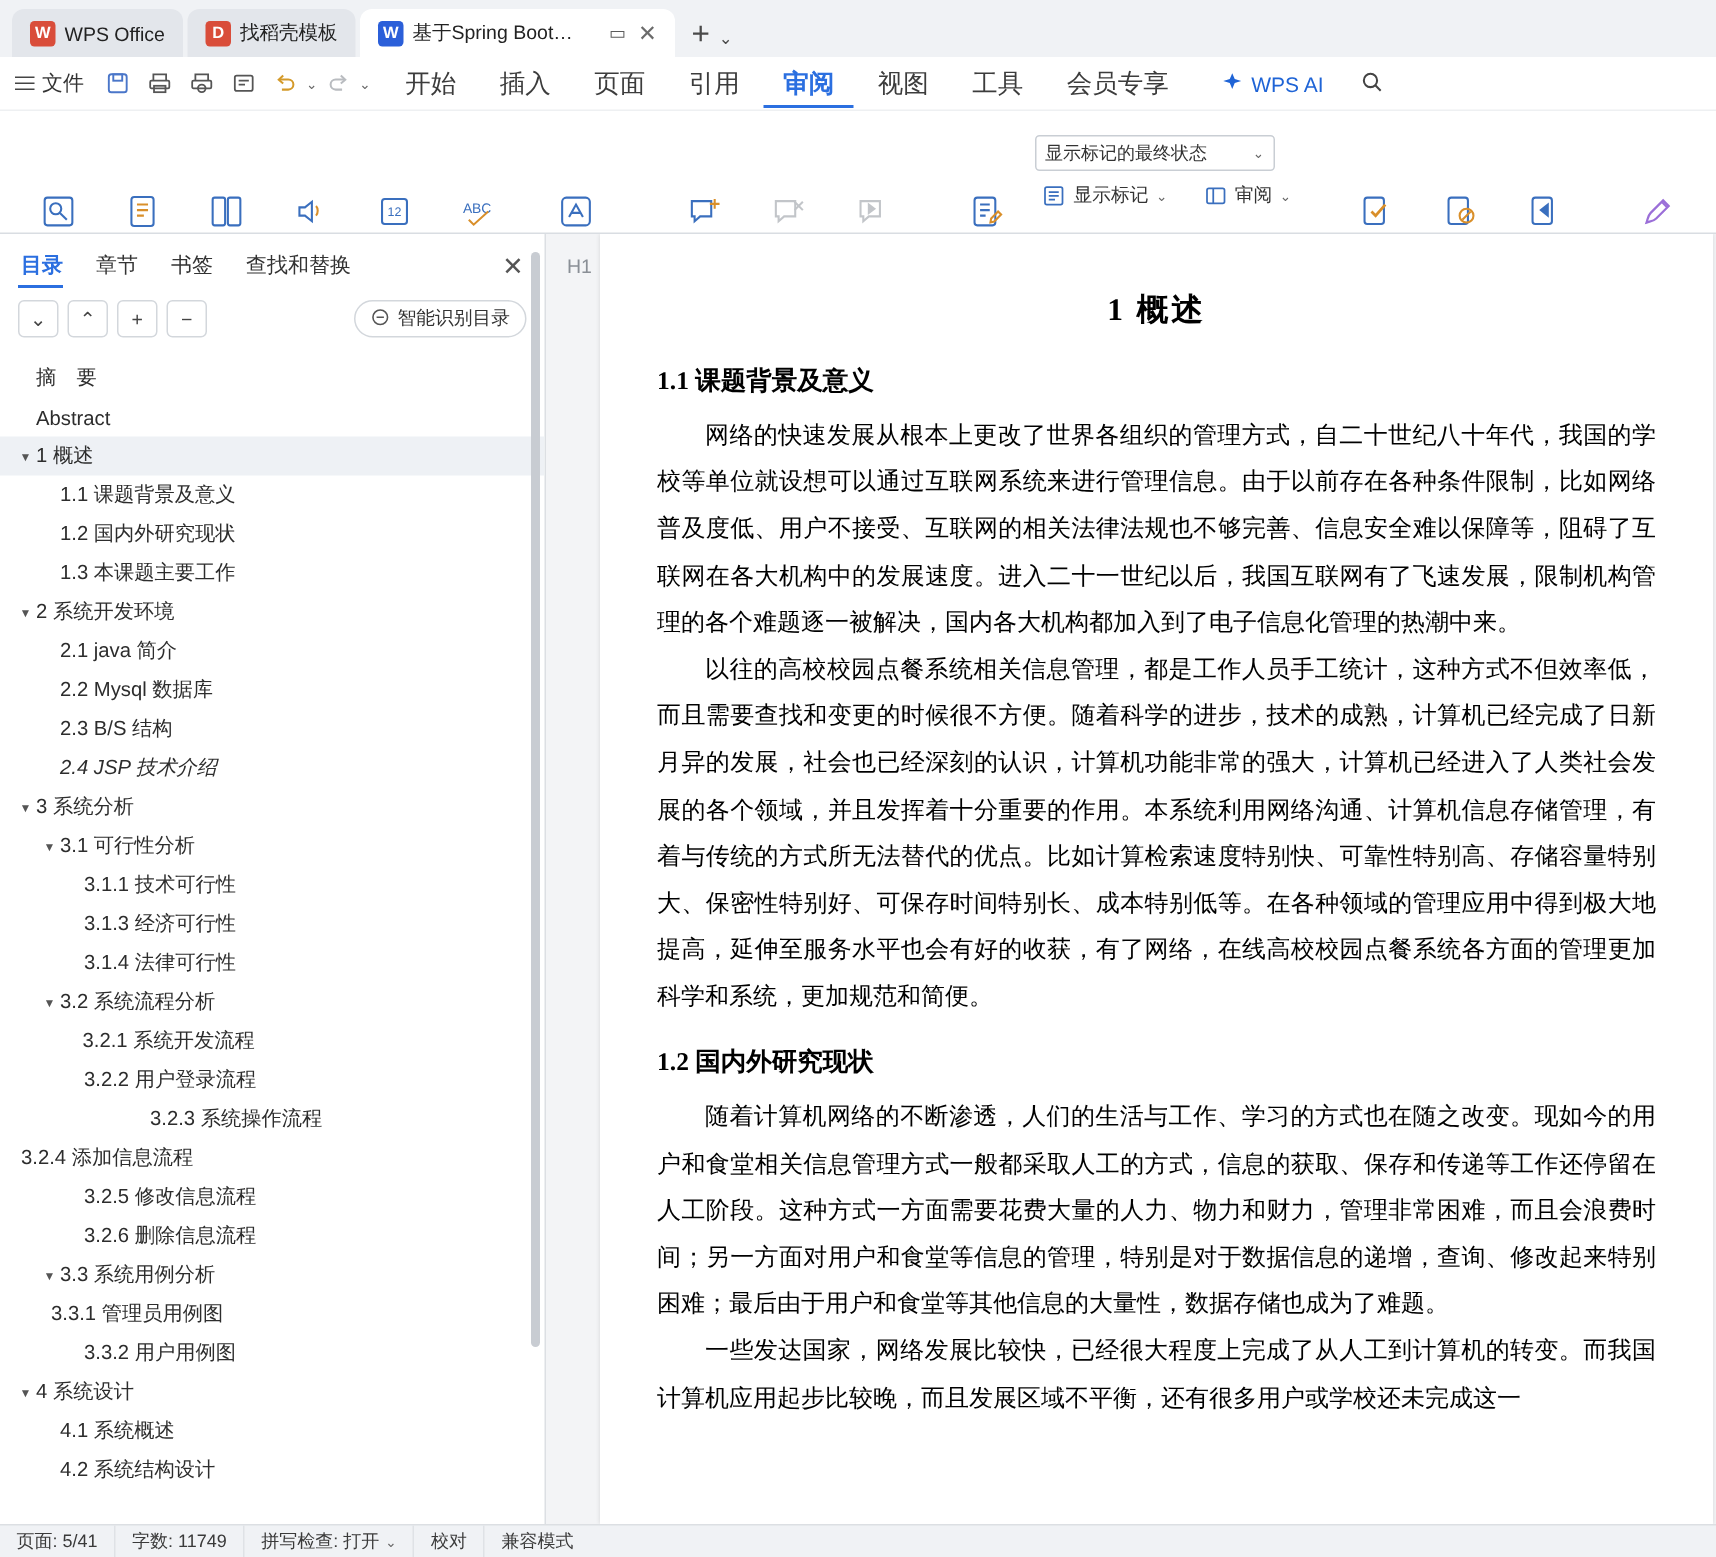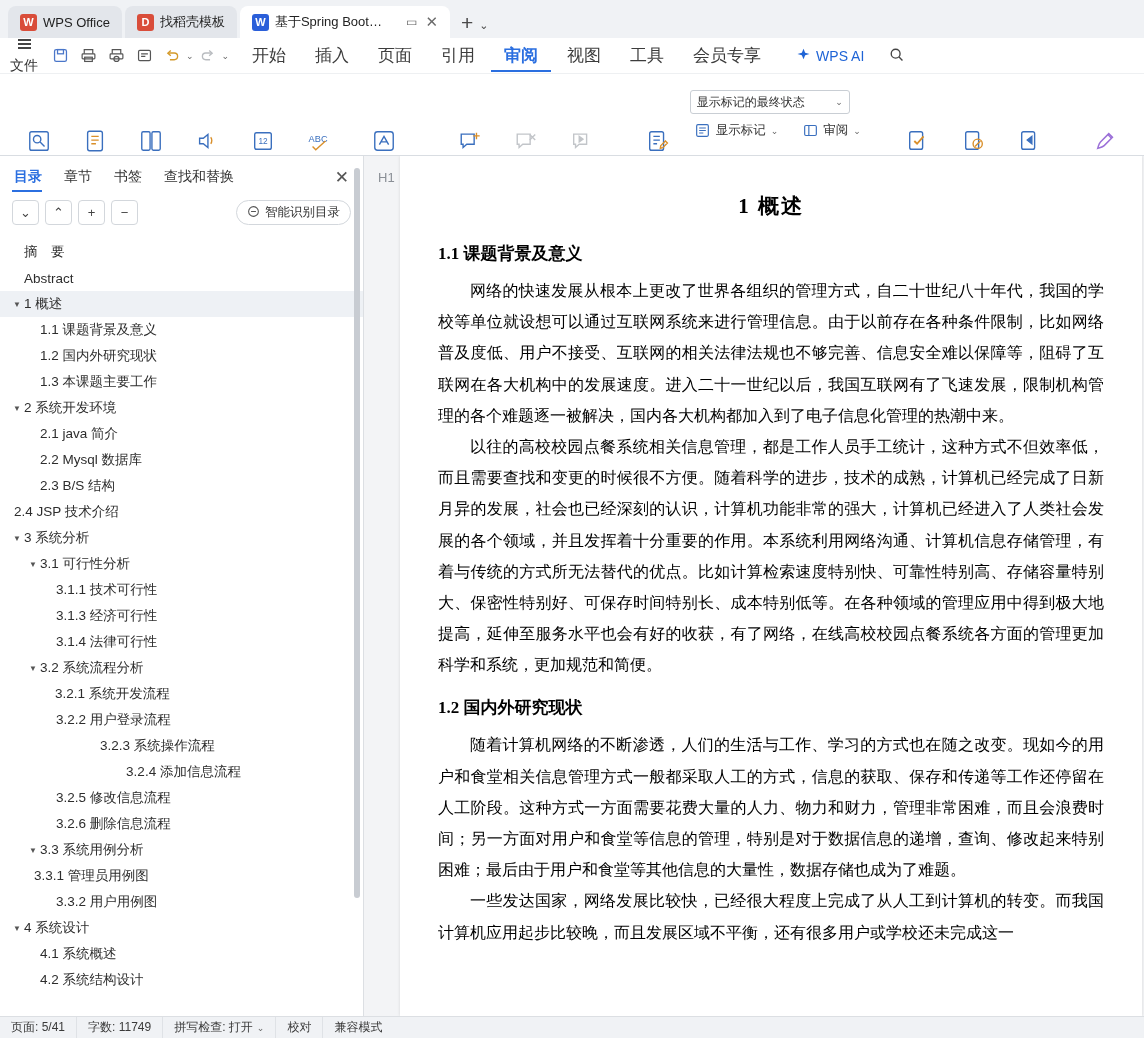--- a/index.html
+++ b/index.html
@@ -55,21 +55,21 @@
   .menurow {
     height: 36px;
     background: #fff;
     display: flex;
     align-items: center;
     padding: 0 10px;
     font-size: 14px;
     color: #333;
     border-bottom: 1px solid #eef0f2;
   }
-  .menu-file { display: flex; align-items: center; gap: 5px; margin-right: 8px; font-size: 14px; flex-direction: column; }
+  .menu-file { display: flex; align-items: center; gap: 5px; margin-right: 8px; font-size: 14px; }
   .hamburger { display: inline-block; width: 13px; }
   .hamburger i { display: block; height: 1.6px; background: #444; margin: 2.6px 0; }
   .qa { width: 28px; height: 26px; display: inline-flex; align-items: center; justify-content: center; color: #555; }
   .qa svg { display:block; }
   .ribbon-tabs { display: flex; align-items: center; gap: 3px; margin-left: 10px; }
   .rtab {
     padding: 4px 13px; font-size: 17px; color: #3c3c3c; border-radius: 4px;
   }
   .rtab.sel { color: #2b6fe0; font-weight: bold; border-bottom: 2px solid #2b6fe0; border-radius: 0; padding-bottom: 3px; }
   .wpsai { display: flex; align-items: center; gap: 5px; color: #1f64d6; font-size: 14px; margin-left: 22px; }
@@ -547,21 +547,21 @@
           <span>2.1 java 简介</span>
         </div>
         <div class="toc-item" style="padding-left: 26px;">
           <span class="tri"></span>
           <span>2.2 Mysql 数据库</span>
         </div>
         <div class="toc-item" style="padding-left: 26px;">
           <span class="tri"></span>
           <span>2.3 B/S 结构</span>
         </div>
-        <div class="toc-item" style="">
+        <div class="toc-item" style="padding-left: 26px; font-style: italic;">
           <span class="tri"></span>
           <span>2.4 JSP 技术介绍</span>
         </div>
         <div class="toc-item" style="padding-left: 10px;">
           <span class="tri">▼</span>
           <span>3 系统分析</span>
         </div>
         <div class="toc-item" style="padding-left: 26px;">
           <span class="tri">▼</span>
           <span>3.1 可行性分析</span>
@@ -587,21 +587,21 @@
           <span>3.2.1 系统开发流程</span>
         </div>
         <div class="toc-item" style="padding-left: 42px;">
           <span class="tri"></span>
           <span>3.2.2 用户登录流程</span>
         </div>
         <div class="toc-item" style="padding-left: 42px; margin-left: 44px;">
           <span class="tri"></span>
           <span>3.2.3 系统操作流程</span>
         </div>
-        <div class="toc-item" style=" justify-content: center;">
+        <div class="toc-item" style="">
           <span class="tri"></span>
           <span>3.2.4 添加信息流程</span>
         </div>
         <div class="toc-item" style="padding-left: 42px;">
           <span class="tri"></span>
           <span>3.2.5 修改信息流程</span>
         </div>
         <div class="toc-item" style="padding-left: 42px;">
           <span class="tri"></span>
           <span>3.2.6 删除信息流程</span>

